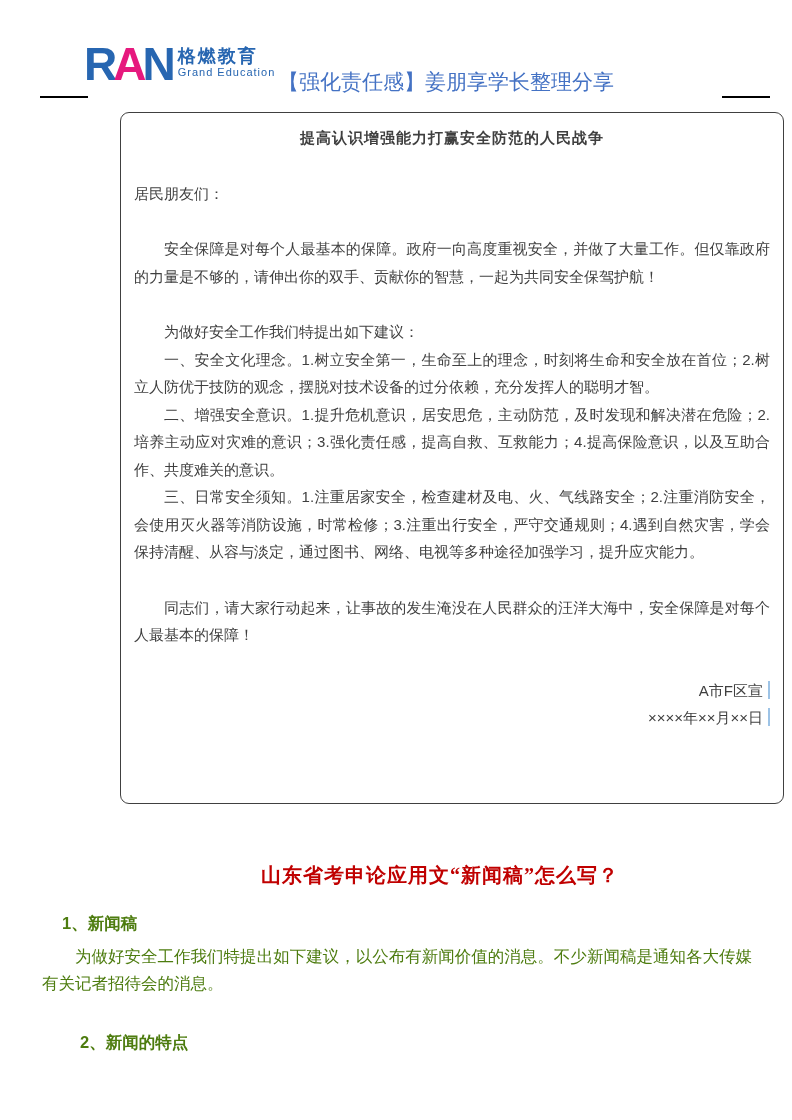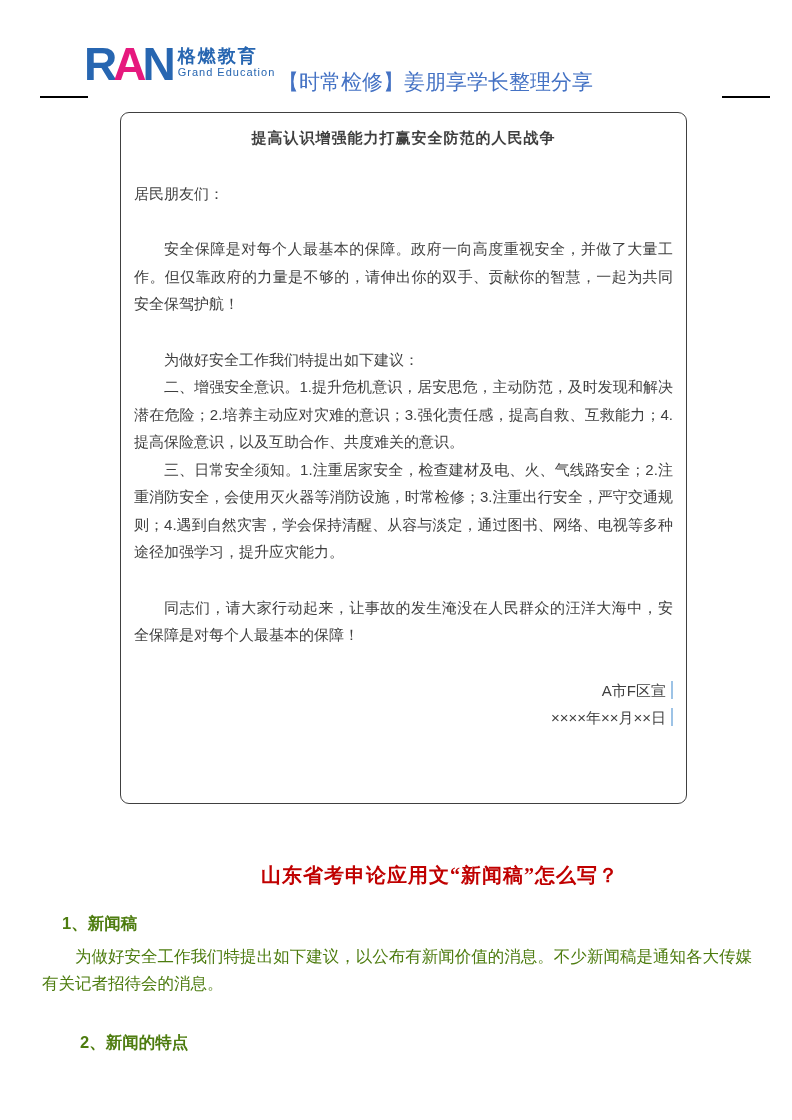--- a/index.html
+++ b/index.html
@@ -19,21 +19,21 @@
   .tagline{
     position:absolute;top:68px;left:278px;
     font-family:"Liberation Serif",serif;font-size:21px;color:#4472c4;
   }
   .rule{position:absolute;top:96px;height:2px;background:#000;}
   .rule.left{left:40px;width:48px;}
   .rule.right{left:722px;width:48px;}
 
   
   .notice-box{
-    position:absolute;top:112px;left:120px;width:567px;min-height:692px;
+    position:absolute;top:112px;left:120px;width:664px;min-height:692px;
     box-sizing:border-box;border:1px solid #404040;border-radius:9px;
     padding:11px 13px 14px 13px;
     color:#3f3f3f;font-size:15px;line-height:27.5px;text-align:justify;
   }
   .notice-title{text-align:center;font-weight:bold;letter-spacing:1px;margin-bottom:28px;}
   .salutation{margin-bottom:28px;}
   .para{text-indent:2em;}
   .para.gap-after{margin-bottom:28px;}
   .para.gap-before{margin-top:28px;}
   .sign-block{margin-top:28px;text-align:right;}
@@ -59,31 +59,32 @@
 <div class="logo">
   <div class="ran">
     <span class="l-blue">R</span><span class="l-pink">A</span><span class="l-blue">N</span>
   </div>
   <div class="brand-col">
     <div class="brand-cn">格燃教育</div>
     <div class="brand-en">Grand Education</div>
   </div>
 </div>
 
-<div class="tagline">【时常检修】姜朋享学长整理分享</div>
+<div class="tagline">【强化责任感】姜朋享学长整理分享</div>
 
 <div class="rule left"></div>
 <div class="rule right"></div>
 
 <div class="notice-box">
   <div class="notice-title">提高认识增强能力打赢安全防范的人民战争</div>
   <div class="salutation">居民朋友们：</div>
 
   <div class="para gap-after">安全保障是对每个人最基本的保障。政府一向高度重视安全，并做了大量工作。但仅靠政府的力量是不够的，请伸出你的双手、贡献你的智慧，一起为共同安全保驾护航！</div>
   <div class="para">为做好安全工作我们特提出如下建议：</div>
+  <div class="para">一、安全文化理念。1.树立安全第一，生命至上的理念，时刻将生命和安全放在首位；2.树立人防优于技防的观念，摆脱对技术设备的过分依赖，充分发挥人的聪明才智。</div>
   <div class="para">二、增强安全意识。1.提升危机意识，居安思危，主动防范，及时发现和解决潜在危险；2.培养主动应对灾难的意识；3.强化责任感，提高自救、互救能力；4.提高保险意识，以及互助合作、共度难关的意识。</div>
   <div class="para">三、日常安全须知。1.注重居家安全，检查建材及电、火、气线路安全；2.注重消防安全，会使用灭火器等消防设施，时常检修；3.注重出行安全，严守交通规则；4.遇到自然灾害，学会保持清醒、从容与淡定，通过图书、网络、电视等多种途径加强学习，提升应灾能力。</div>
   <div class="para gap-before">同志们，请大家行动起来，让事故的发生淹没在人民群众的汪洋大海中，安全保障是对每个人最基本的保障！</div>
 
   <div class="sign-block">
     <div class="sign-line">
       <span>A市F区宣</span><span class="caret"></span>
     </div>
     <div class="sign-line">
       <span>××××年××月××日</span><span class="caret"></span>

